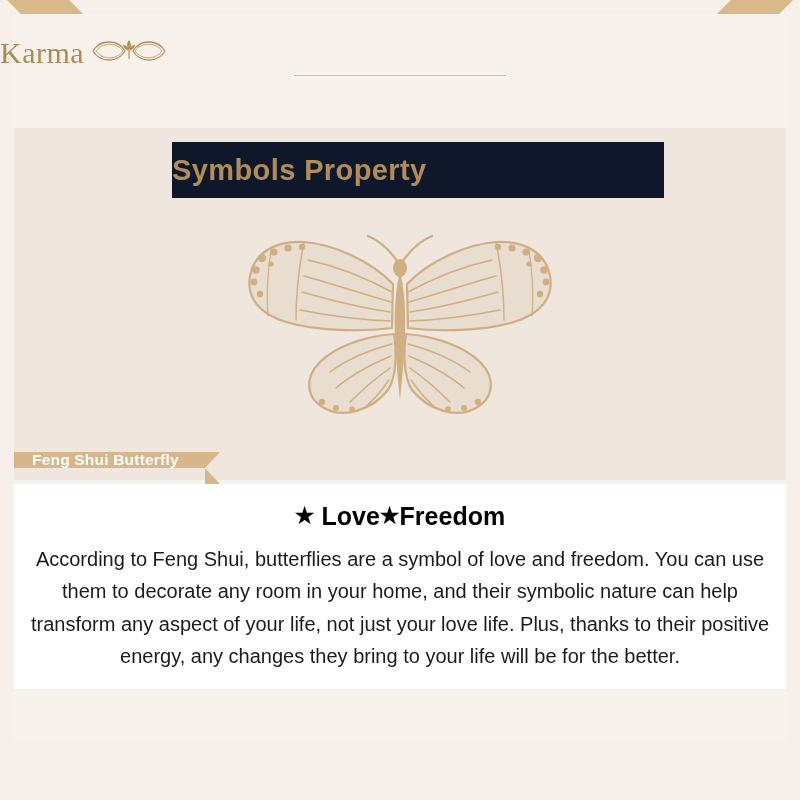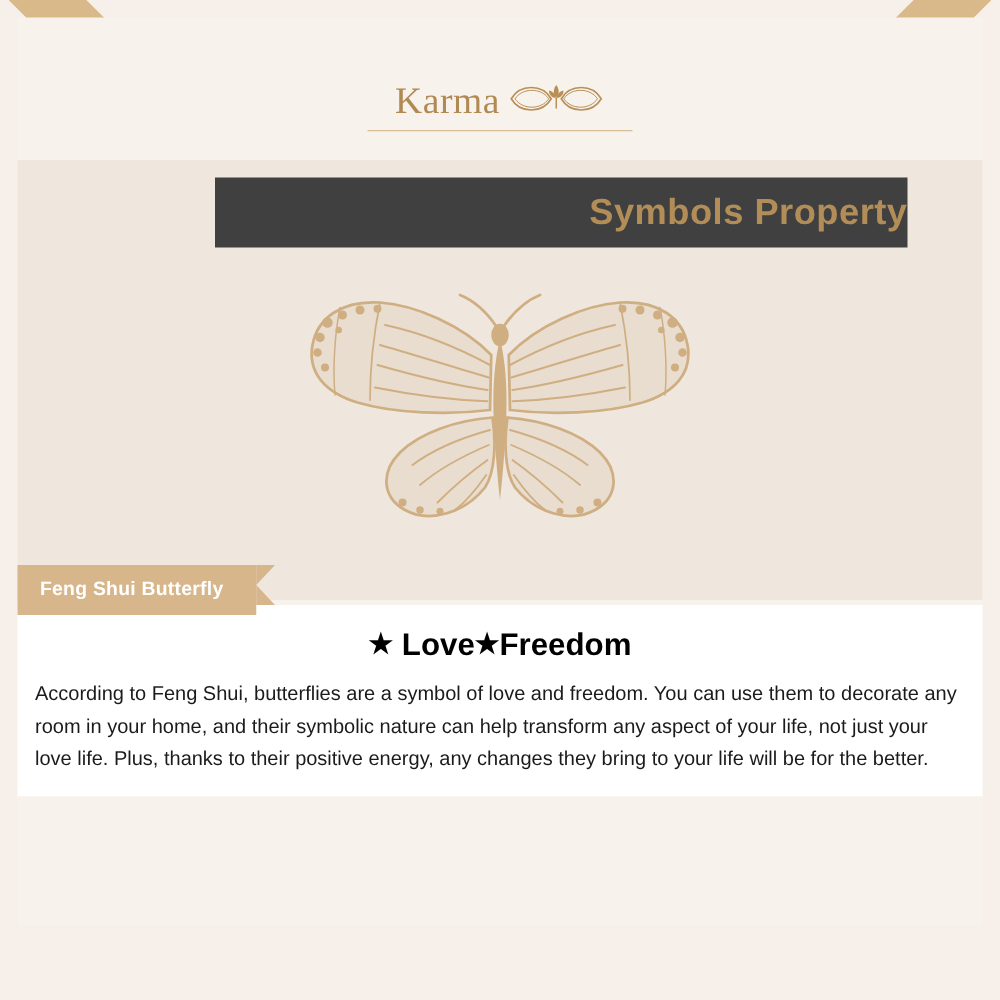--- a/index.html
+++ b/index.html
@@ -64,22 +64,21 @@
     height: 772px;
     background: #f8f2ec;
   }
 
   
   .brand {
     position: absolute;
     left: 0;
     top: 34px;
     width: 100%;
-    text-align: center;
-    margin-top: 28px;
+    text-align: left;
   }
   .brand-row {
     display: inline-flex;
     align-items: center;
     justify-content: center;
     gap: 6px;
   }
   .brand-word {
     font-family: "Liberation Serif", serif;
     font-size: 30px;
@@ -105,26 +104,26 @@
     top: 128px;
     width: 772px;
     height: 352px;
     background: #efe6de;
   }
 
   .title-band {
     position: absolute;
     left: 158px;
     top: 14px;
-    width: 554px;
+    width: 492px;
     height: 56px;
-    background: #404040;
+    background: #0f172a;
     display: flex;
     align-items: center;
-    justify-content: flex-end;
+    justify-content: flex-start;
   }
   .title-text {
     font-size: 29px;
     font-weight: bold;
     color: #b28d58;
     letter-spacing: 0.4px;
   }
 
   .butterfly-wrap {
     position: absolute;
@@ -132,21 +131,21 @@
     top: 86px;
     width: 100%;
     text-align: center;
   }
 
   
   .tag {
     position: absolute;
     left: 14px;
     top: 452px;
-    height: 40px;
+    height: 16px;
     background: #d7b68c;
     display: flex;
     align-items: center;
     padding: 0 26px 0 18px;
     z-index: 5;
   }
   .tag-notch {
     position: absolute;
     right: -15px;
     top: 0;
@@ -183,24 +182,24 @@
     letter-spacing: 0px;
     margin-bottom: 12px;
   }
   .subhead .star {
     font-size: 22px;
     vertical-align: 2px;
   }
 
   .paragraph {
     padding: 0 14px 0 14px;
-    font-size: 16px;
+    font-size: 20px;
     line-height: 1.62;
     color: #1b1b1b;
-    text-align: left;
+    text-align: center;
   }
 
   .footer-space {
     position: absolute;
     left: 0;
     bottom: 0;
     width: 100%;
     height: 60px;
     background: #f7f0ea;
   }

